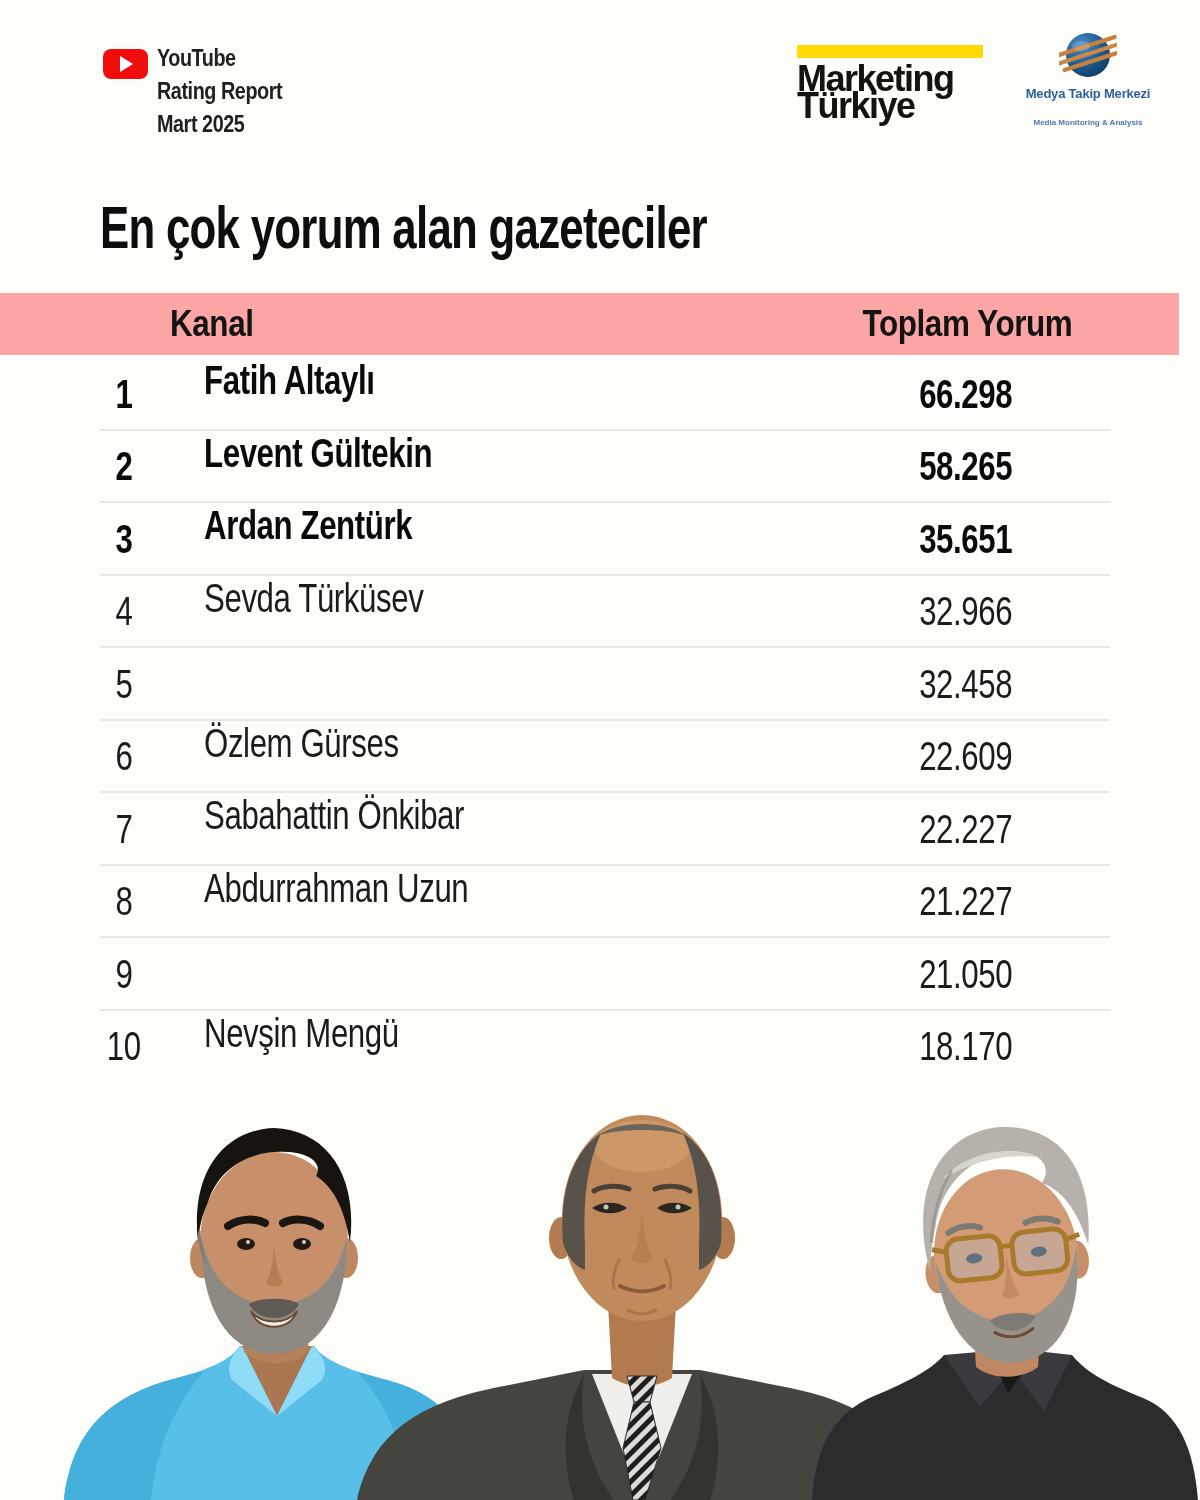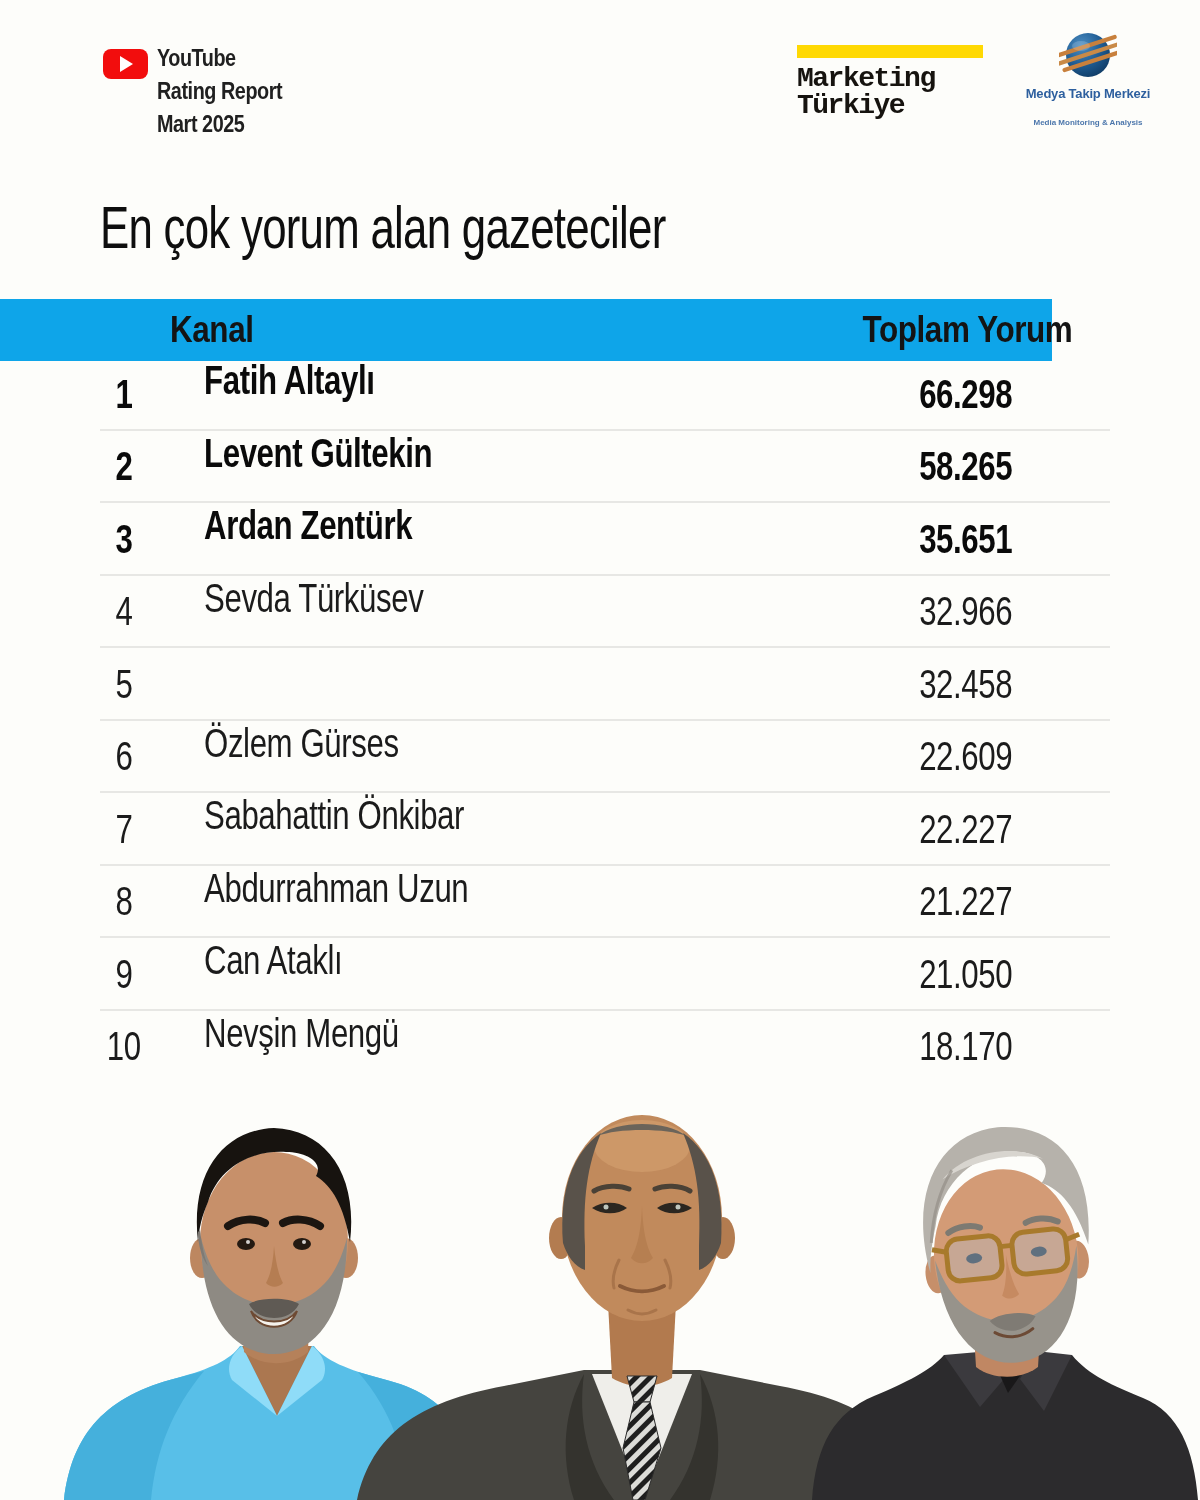--- a/index.html
+++ b/index.html
@@ -13,35 +13,35 @@
   
   .yt-icon{position:absolute;left:103px;top:49px;width:45px;height:30px;background:#f20d0d;border-radius:8px;}
   .yt-icon::after{content:"";position:absolute;left:17px;top:7px;width:0;height:0;
     border-left:13px solid #fff;border-top:8px solid transparent;border-bottom:8px solid transparent;}
   .yt-badge{position:absolute;left:157px;top:42px;color:#202020;font-weight:bold;font-size:23px;line-height:33px;}
   .yt-badge .cx{transform:scaleX(0.86);transform-origin:0 50%;}
 
   
   .mt-logo{position:absolute;left:797px;top:45px;width:186px;}
   .mt-bar{width:186px;height:13px;background:#ffd903;}
-  .mt-name{margin-top:7px;font-family:Liberation Mono, monospace;font-weight:bold;font-size:28px;line-height:27px;
+  .mt-name{margin-top:7px;font-family:Liberation Sans, sans-serif;font-weight:bold;font-size:36px;line-height:27px;
     letter-spacing:-1.5px;color:#16130f;}
 
   
   .mtm{position:absolute;left:1008px;top:28px;width:160px;text-align:center;color:#2d5f9e;}
   .mtm-globe{display:block;margin:0 auto;}
   .mtm-name{font-size:13px;font-weight:bold;letter-spacing:-0.2px;margin-top:2px;}
   .mtm-tagline{font-size:8px;font-weight:bold;opacity:0.85;margin-top:17px;}
 
   
-  .page-title{position:absolute;left:100px;top:196px;font-size:60px;font-weight:normal;color:#0e0e0e;line-height:64px;}
+  .page-title{position:absolute;left:100px;top:196px;font-size:60px;font-weight:bold;color:#0e0e0e;line-height:64px;}
   .page-title .cx{transform:scaleX(0.73);letter-spacing:-1px;}
 
   
-  .thead{position:absolute;left:0;top:299px;width:1052px;height:62px;background:#0ea5e9;}
+  .thead{position:absolute;left:0;top:293px;width:1179px;height:62px;background:#fca5a5;}
   .th-kanal{position:absolute;left:170px;top:0;height:62px;display:flex;align-items:center;
     font-size:37px;font-weight:bold;color:#141414;}
   .th-toplam{position:absolute;left:845px;width:245px;top:0;height:62px;display:flex;align-items:center;justify-content:center;
     font-size:37px;font-weight:bold;color:#141414;}
   .thead .cx{transform:scaleX(0.85);}
   .th-toplam .cx{transform-origin:50% 50%;}
 
   
   .rank-table{position:absolute;left:0;top:358px;width:1200px;}
   .row{position:relative;height:72.5px;color:#1b1b1b;font-size:40px;font-weight:normal;}
@@ -193,23 +193,20 @@
       <div class="cell-name">
           <span class="cx">Abdurrahman Uzun</span>
         </div>
       <div class="cell-value">
           <span class="cx cx-c">21.227</span>
         </div>
     </div>
     <div class="row">
       <div class="cell-rank">
           <span class="cx cx-c">9</span>
-        </div>
-      <div class="cell-name">
-          <span class="cx">Can Ataklı</span>
         </div>
       <div class="cell-value">
           <span class="cx cx-c">21.050</span>
         </div>
     </div>
     <div class="row">
       <div class="cell-rank">
           <span class="cx cx-c">10</span>
         </div>
       <div class="cell-name">

